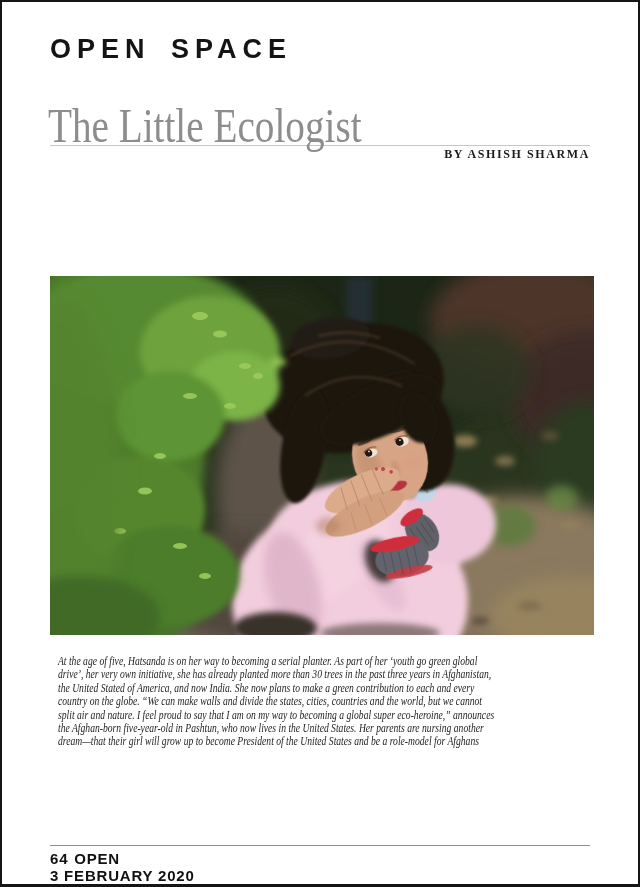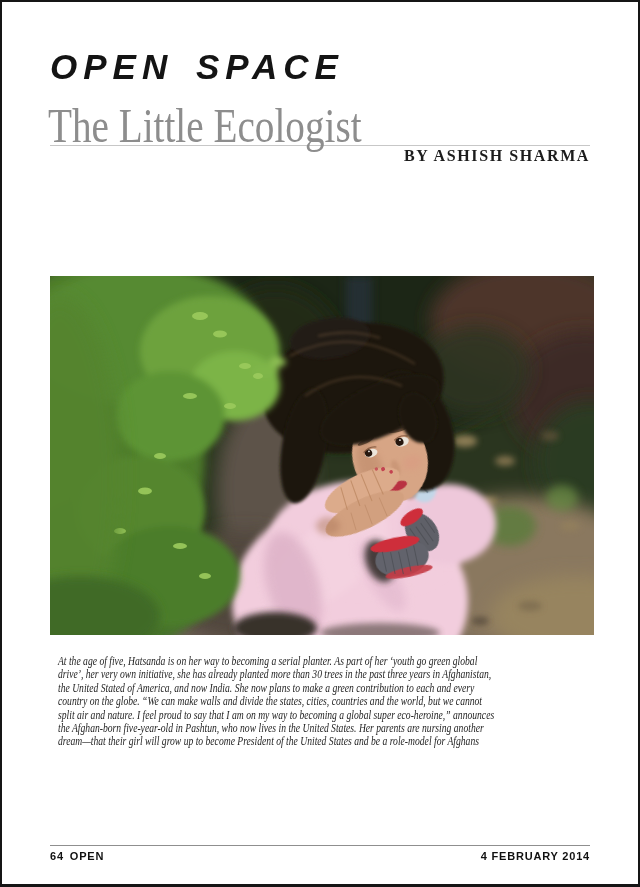--- a/index.html
+++ b/index.html
@@ -4,39 +4,39 @@
 <style>
   html,body{margin:0;padding:0;background:#888;}
   .page{
     position:relative;width:640px;height:887px;margin:0 auto;
     background:#fff;box-sizing:border-box;
     border:2px solid #151515;border-bottom-width:3px;
     overflow:hidden;
     font-family:"Liberation Sans",sans-serif;
   }
   .section-label{
-    position:absolute;left:48px;top:47px;
+    position:absolute;left:48px;top:34px;
     font-family:"Liberation Sans",sans-serif;font-weight:bold;
-    font-size:35px;line-height:1;letter-spacing:6px;word-spacing:7px;
-    color:#141414;white-space:nowrap;font-style:italic;
+    font-size:27px;line-height:1;letter-spacing:6px;word-spacing:7px;
+    color:#141414;white-space:nowrap;
   }
   .article-title{
     position:absolute;left:46px;top:99px;
     font-family:"Liberation Serif",serif;font-weight:normal;
     font-size:49px;line-height:1;color:#8d8d8d;white-space:nowrap;
     transform:scaleX(.8);transform-origin:0 0;
   }
   .title-rule{
     position:absolute;left:48px;right:48px;top:143px;height:1px;
     background:#c7c7c7;
   }
   .byline{
     position:absolute;right:48px;top:146px;
     font-family:"Liberation Serif",serif;font-weight:bold;
-    font-size:16px;line-height:1;letter-spacing:1.6px;color:#1c1c1c;
+    font-size:12px;line-height:1;letter-spacing:1.6px;color:#1c1c1c;
     white-space:nowrap;
   }
   .photo{
     position:absolute;left:48px;top:274px;width:544px;height:359px;
     overflow:hidden;background:#2a351f;
   }
   .photo svg{display:block;width:544px;height:359px;}
   .body-text{
     position:absolute;left:56px;top:653px;width:460px;height:100px;
   }
@@ -47,21 +47,21 @@
   }
   .body-lines > div{white-space:nowrap;}
   .footer-rule{
     position:absolute;left:48px;right:48px;top:843px;height:1px;
     background:#8f8f8f;
   }
   .footer{
     position:absolute;left:48px;right:48px;top:848px;
     display:flex;justify-content:space-between;align-items:baseline;
     font-family:"Liberation Sans",sans-serif;font-weight:bold;
-    font-size:11px;letter-spacing:.8px;color:#111;
+    font-size:15px;letter-spacing:.8px;color:#111;flex-direction:column;
   }
   .footer-left{display:flex;gap:6px;}
 </style>
 </head>
 <body>
 
 <div class="page">
 
   <div class="section-label">OPEN SPACE</div>
 
@@ -266,16 +266,16 @@
       <div>dream—that their girl will grow up to become President of the United States and be a role-model for Afghans</div>
     </div>
   </div>
 
   <div class="footer-rule"></div>
   <div class="footer">
     <div class="footer-left">
       <span>64</span>
       <span>OPEN</span>
     </div>
-    <div>4 FEBRUARY 2014</div>
+    <div>3 FEBRUARY 2020</div>
   </div>
 
 </div>
 
 </body></html>

